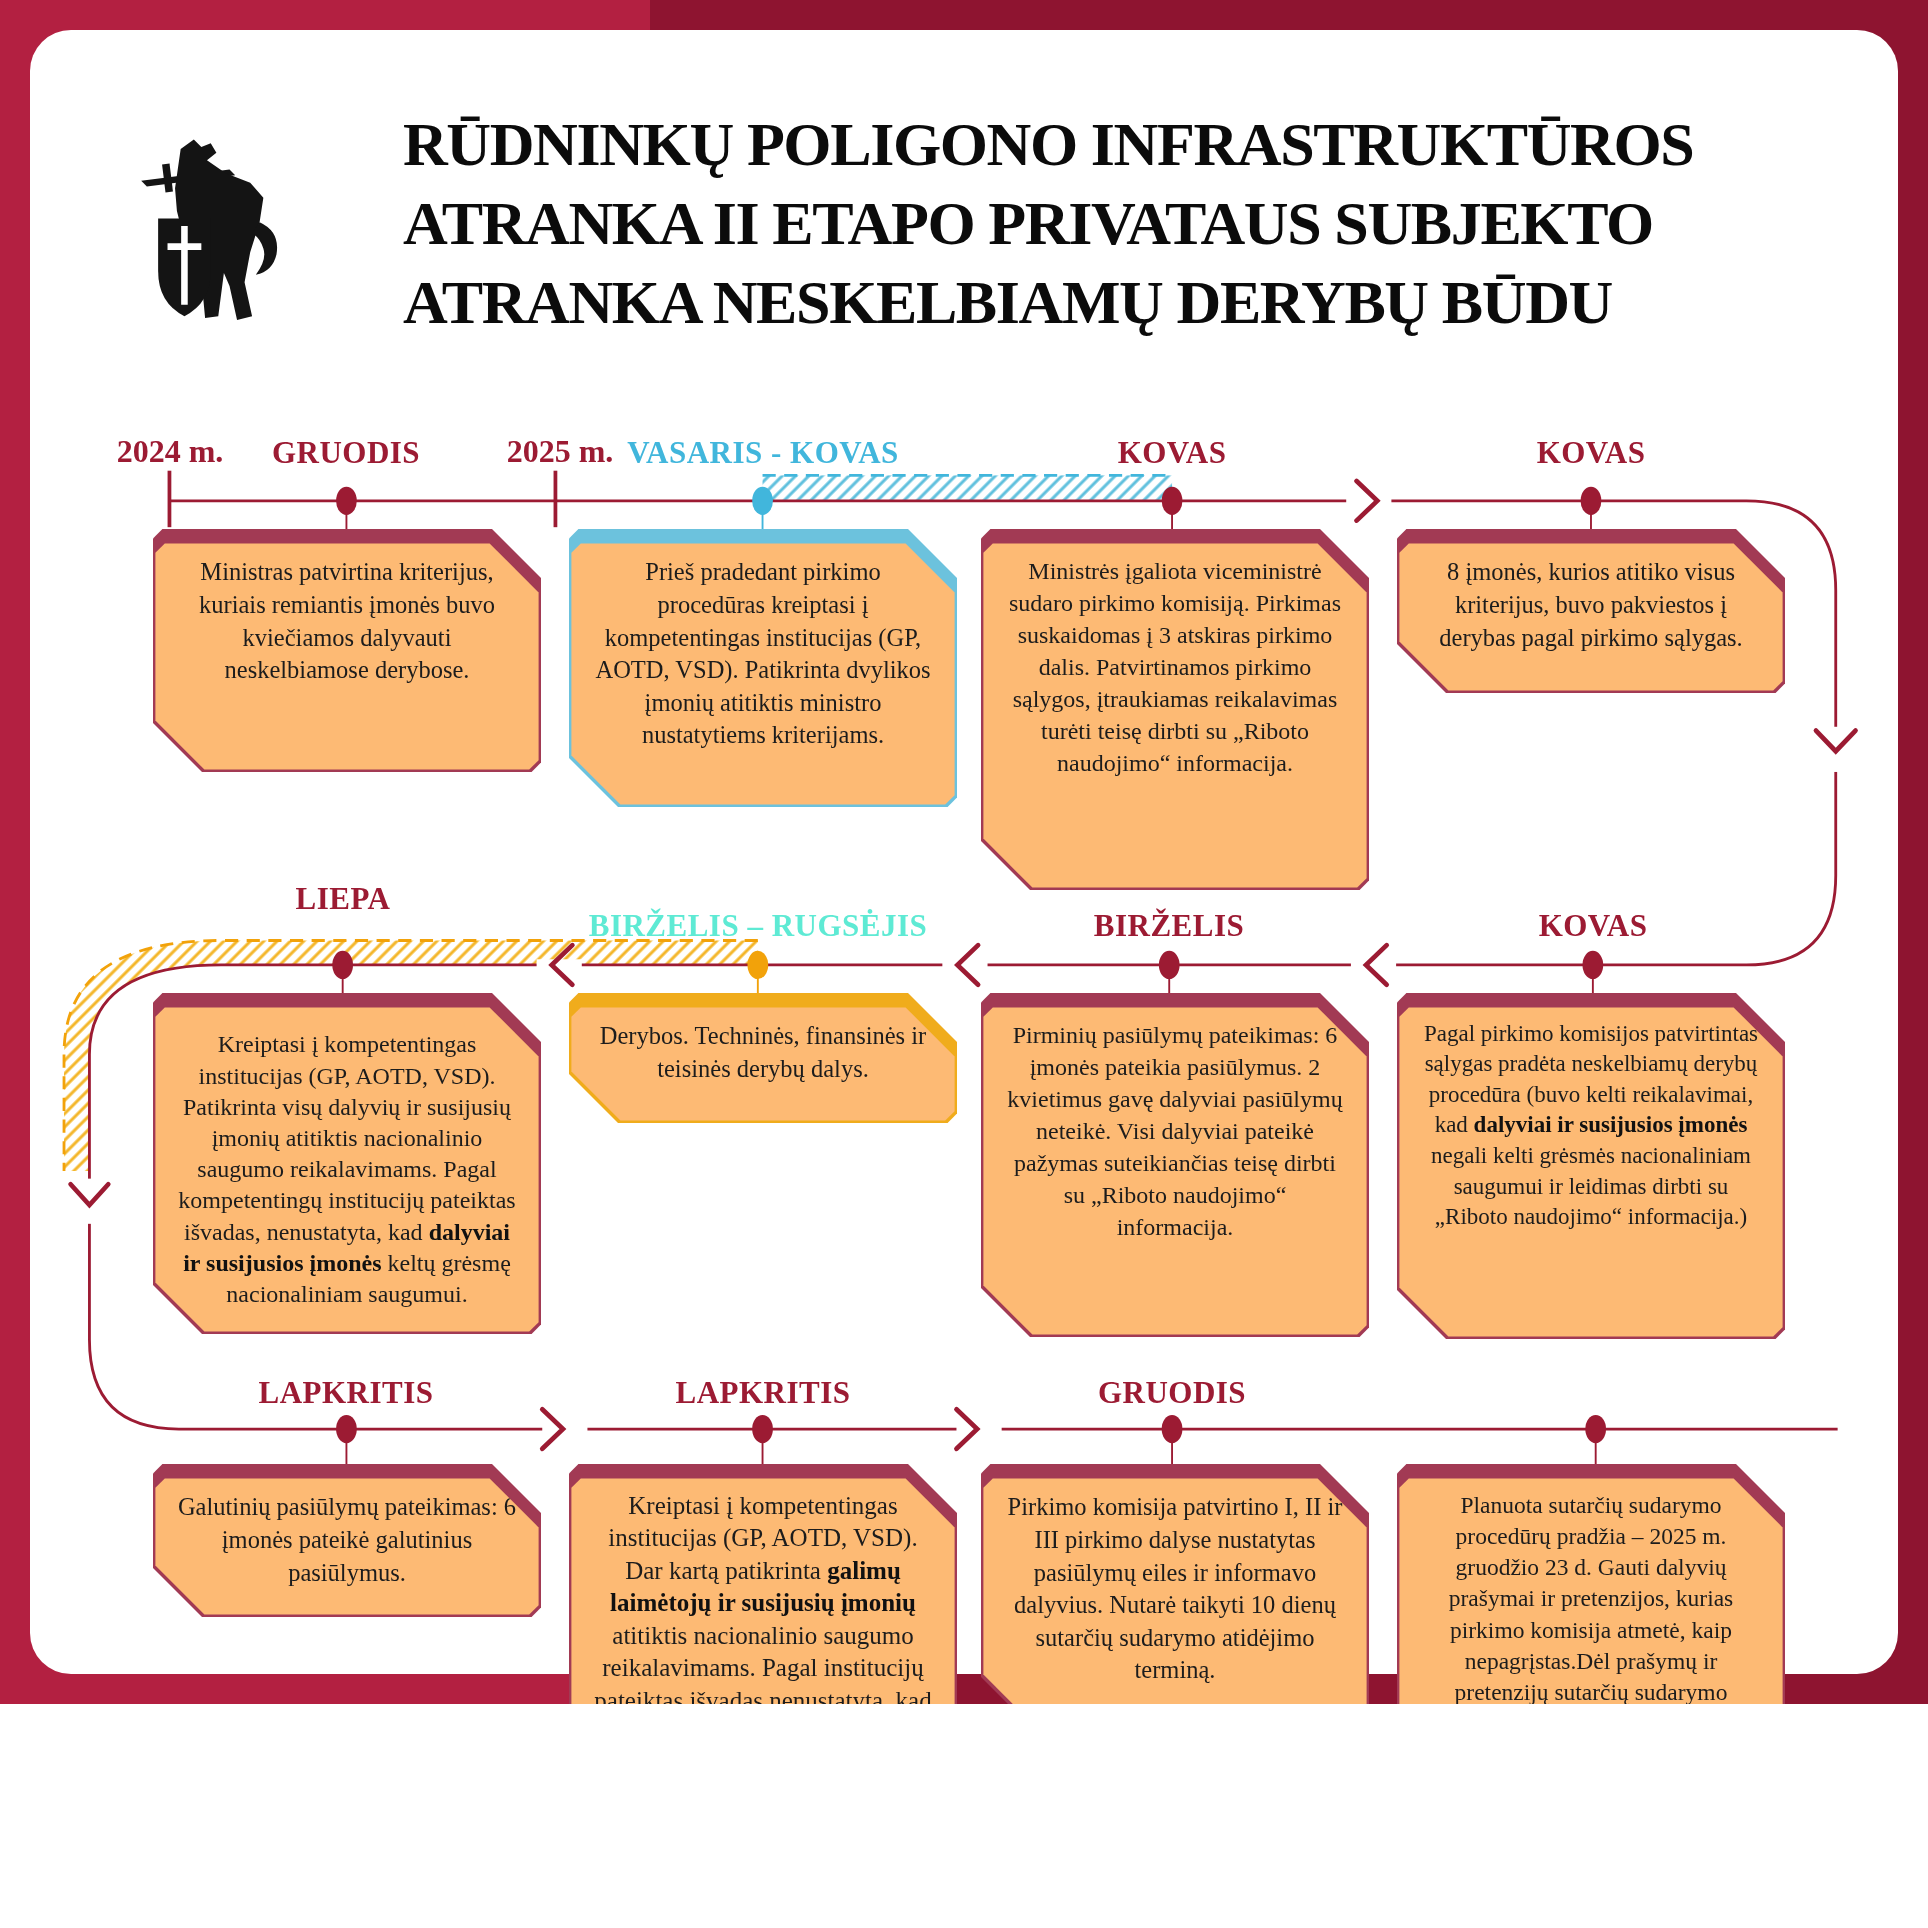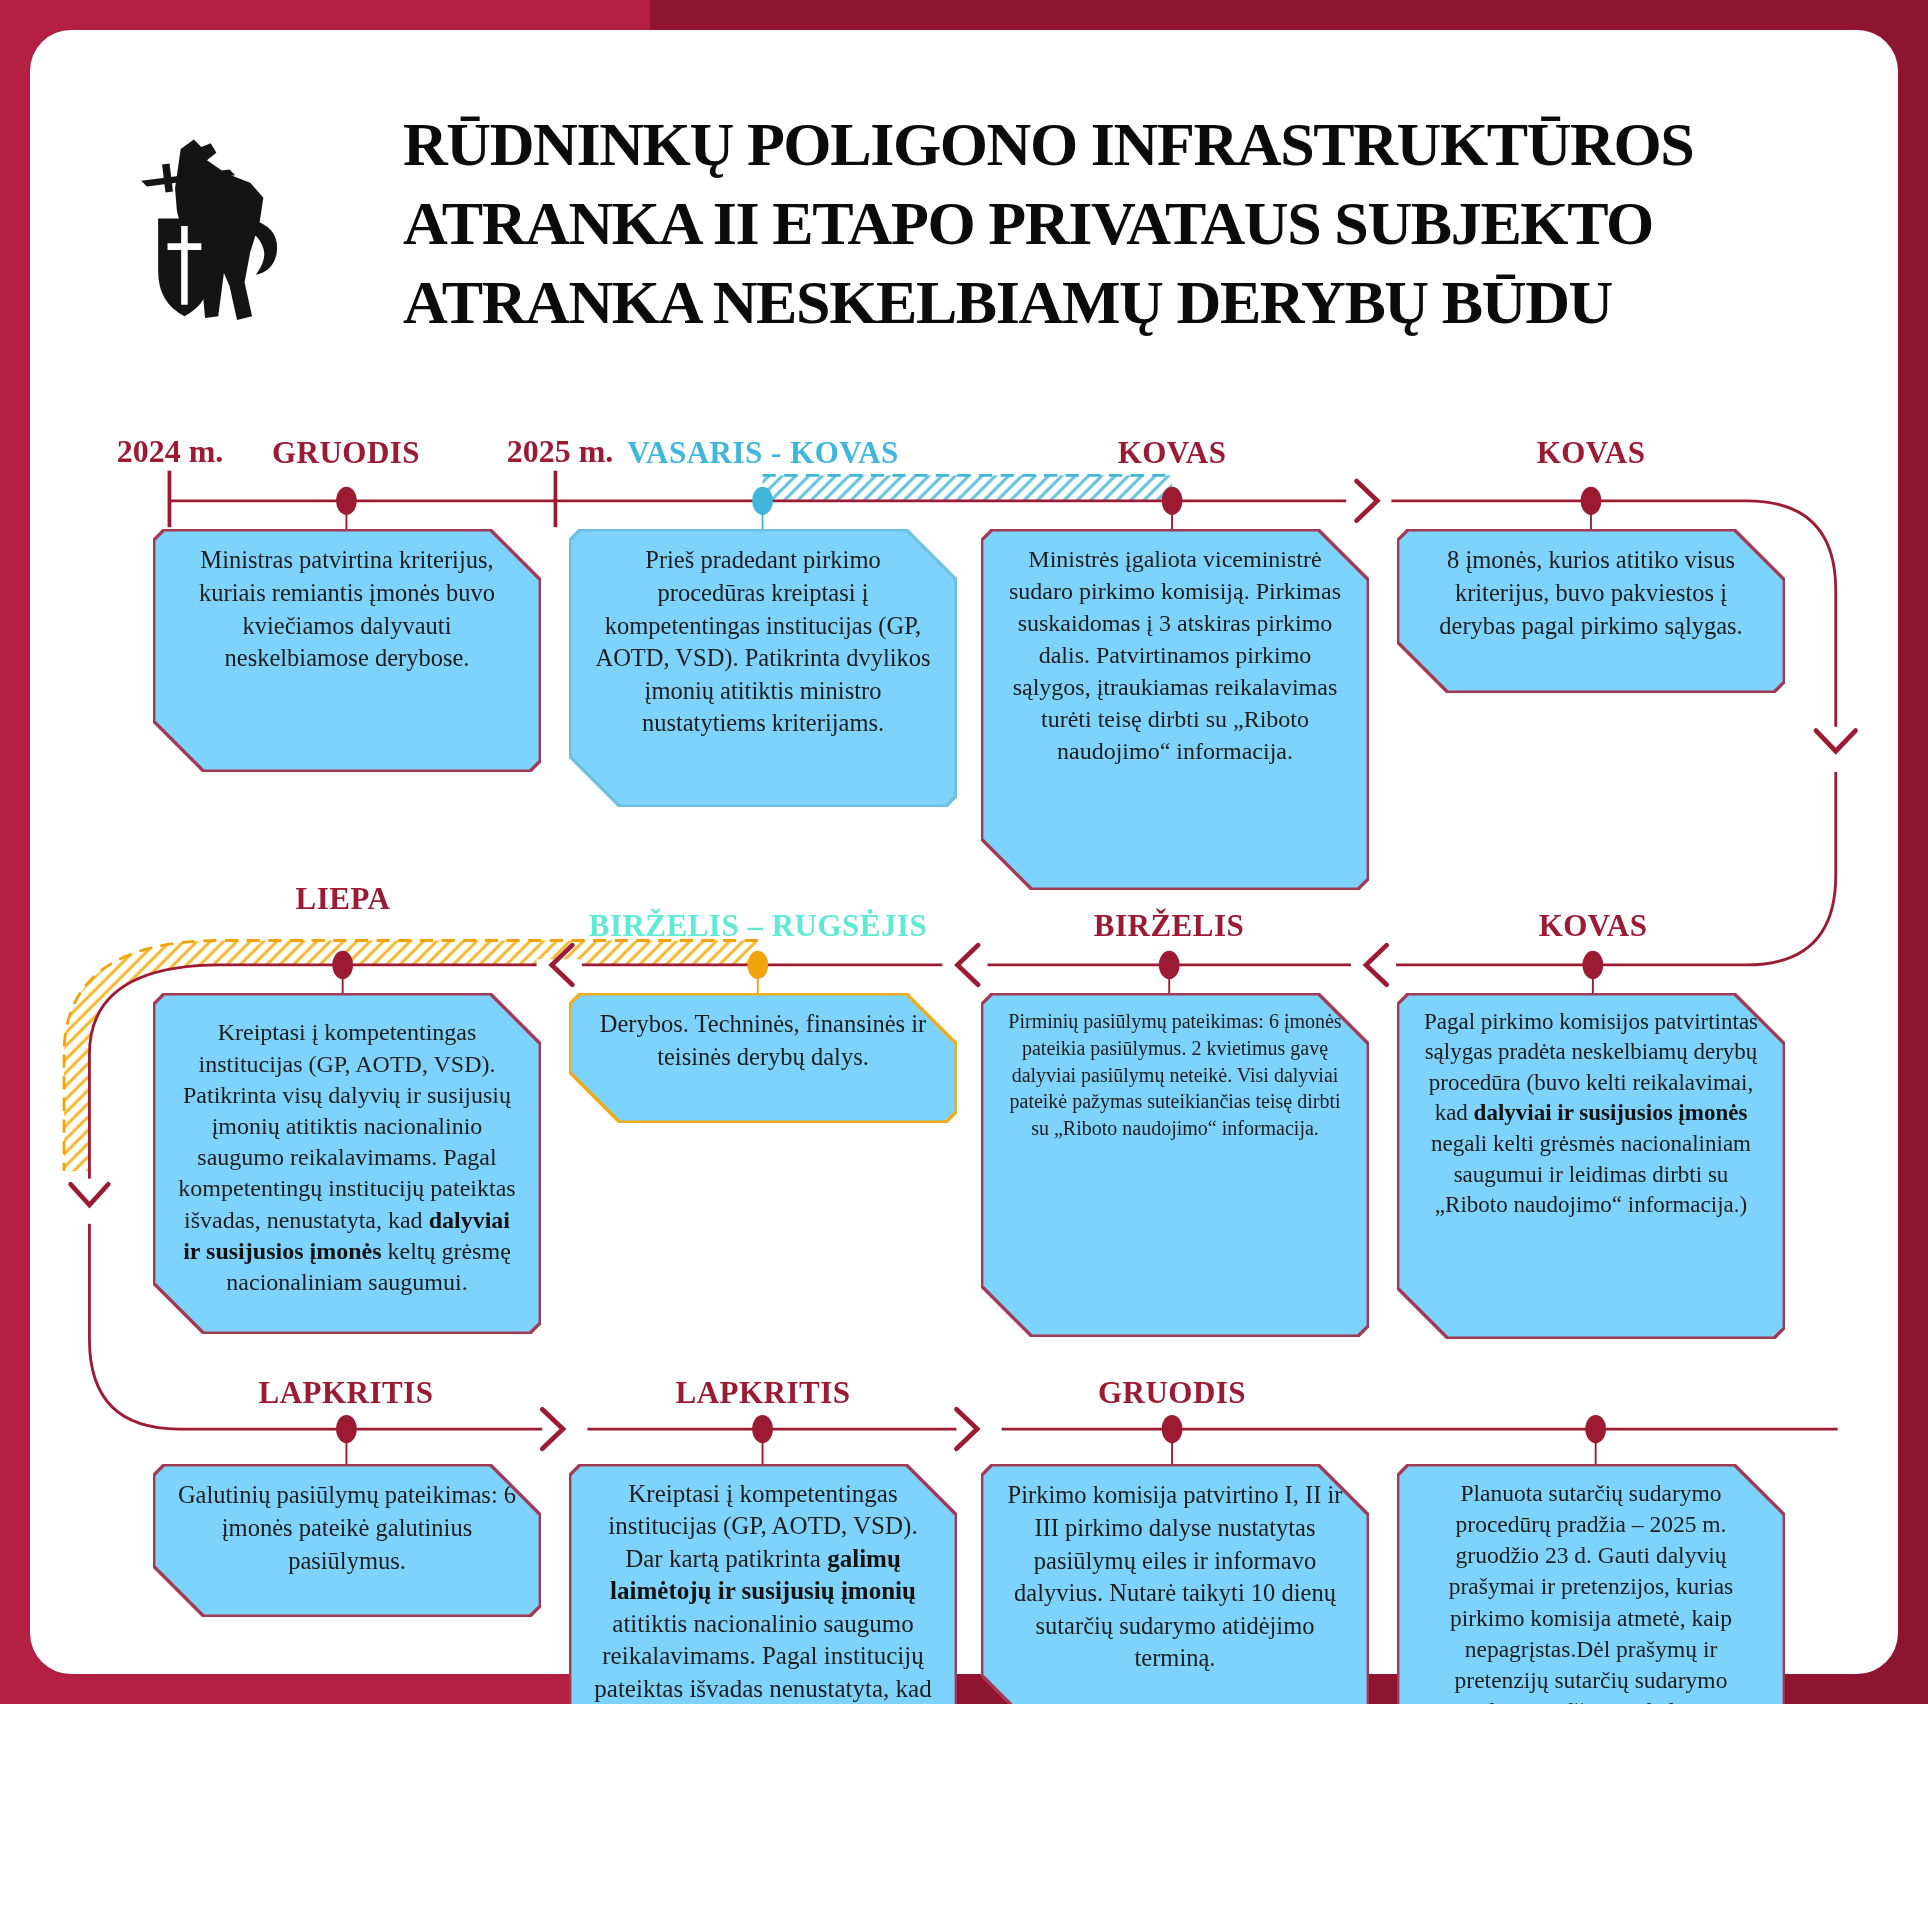--- a/index.html
+++ b/index.html
@@ -14,21 +14,21 @@
          font-weight:700;font-size:62px;line-height:79px;letter-spacing:-1.4px;}
   .month{position:absolute;width:414px;text-align:center;font-weight:700;font-size:31px;
          letter-spacing:0.5px;color:#9c1b33;}
   .month.blue{color:#41b6dc}
   .month.yellow{color:#5eead4}
   .year{position:absolute;width:414px;text-align:center;font-weight:700;font-size:32px;color:#9c1b33;}
   .box{position:absolute;--bc:#a23a54;}
   .box .bd,.box .inner{clip-path:polygon(9.4px 0, calc(100% - 49px) 0, 100% 49px,
       100% calc(100% - 9.4px), calc(100% - 9.4px) 100%, 49px 100%, 0 calc(100% - 49px), 0 9.4px);}
   .box .bd{position:absolute;inset:0;background:var(--bc);}
-  .box .inner{position:absolute;inset:2.4px;background:#7dd3fc;}
+  .box .inner{position:absolute;inset:2.4px;background:#fdba74;margin-top:12px;}
   .txt{position:absolute;left:0;right:0;top:0;padding:13px 19px 0;text-align:center;
        color:#1c1c1c;font-size:24.5px;line-height:1.33;}
   .txt b{font-weight:700;color:#111;}
 </style>
 </head>
 <body>
 
 <div class="stage">
   <div class="bg-dark"></div>
   <div class="card"></div>
@@ -164,21 +164,21 @@
 
   <div class="box" style="left:1397px;top:993px;width:388px;height:346px">
     <div class="bd"></div>
       <div class="inner">
     <div class="txt" style="font-size:23px;padding-top:11.3px"><span>Pagal pirkimo komisijos patvirtintas sąlygas pradėta neskelbiamų derybų procedūra (buvo kelti reikalavimai, kad </span><b>dalyviai ir susijusios įmonės</b><span> negali kelti grėsmės nacionaliniam saugumui ir leidimas dirbti su „Riboto naudojimo“ informacija.)</span></div>
       </div>
   </div>
   <div class="box" style="left:981px;top:993px;width:388px;height:344px">
     <div class="bd"></div>
       <div class="inner">
-    <div class="txt" style="font-size:20px"><span>Pirminių pasiūlymų pateikimas: 6 įmonės pateikia pasiūlymus. 2 kvietimus gavę dalyviai pasiūlymų neteikė. Visi dalyviai pateikė pažymas suteikiančias teisę dirbti su „Riboto naudojimo“ informacija.</span></div>
+    <div class="txt" style="font-size:24px"><span>Pirminių pasiūlymų pateikimas: 6 įmonės pateikia pasiūlymus. 2 kvietimus gavę dalyviai pasiūlymų neteikė. Visi dalyviai pateikė pažymas suteikiančias teisę dirbti su „Riboto naudojimo“ informacija.</span></div>
       </div>
   </div>
   <div class="box" style="left:569px;top:993px;width:388px;height:130px;--bc:#f0ac1c">
     <div class="bd"></div>
       <div class="inner">
     <div class="txt"><span>Derybos. Techninės, finansinės ir teisinės derybų dalys.</span></div>
       </div>
   </div>
   <div class="box" style="left:153px;top:993px;width:388px;height:341px">
     <div class="bd"></div>

